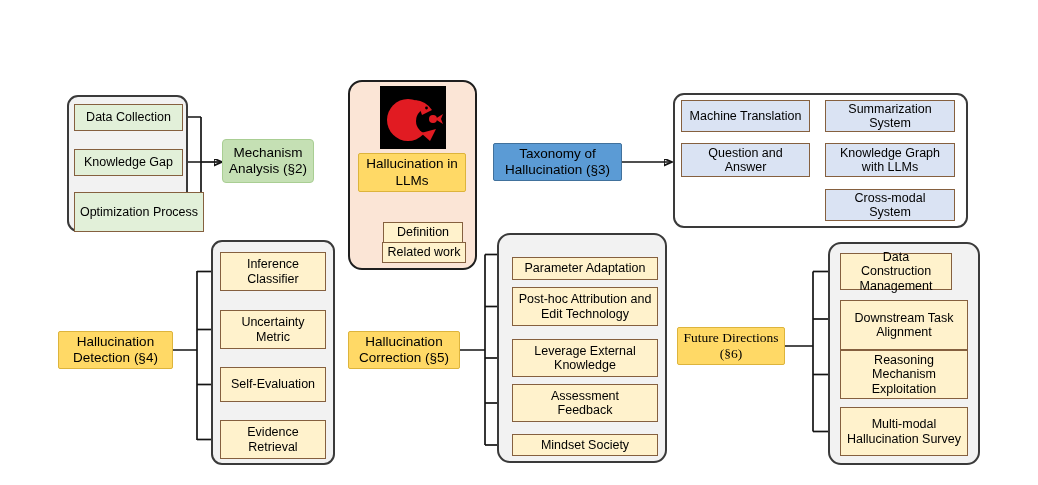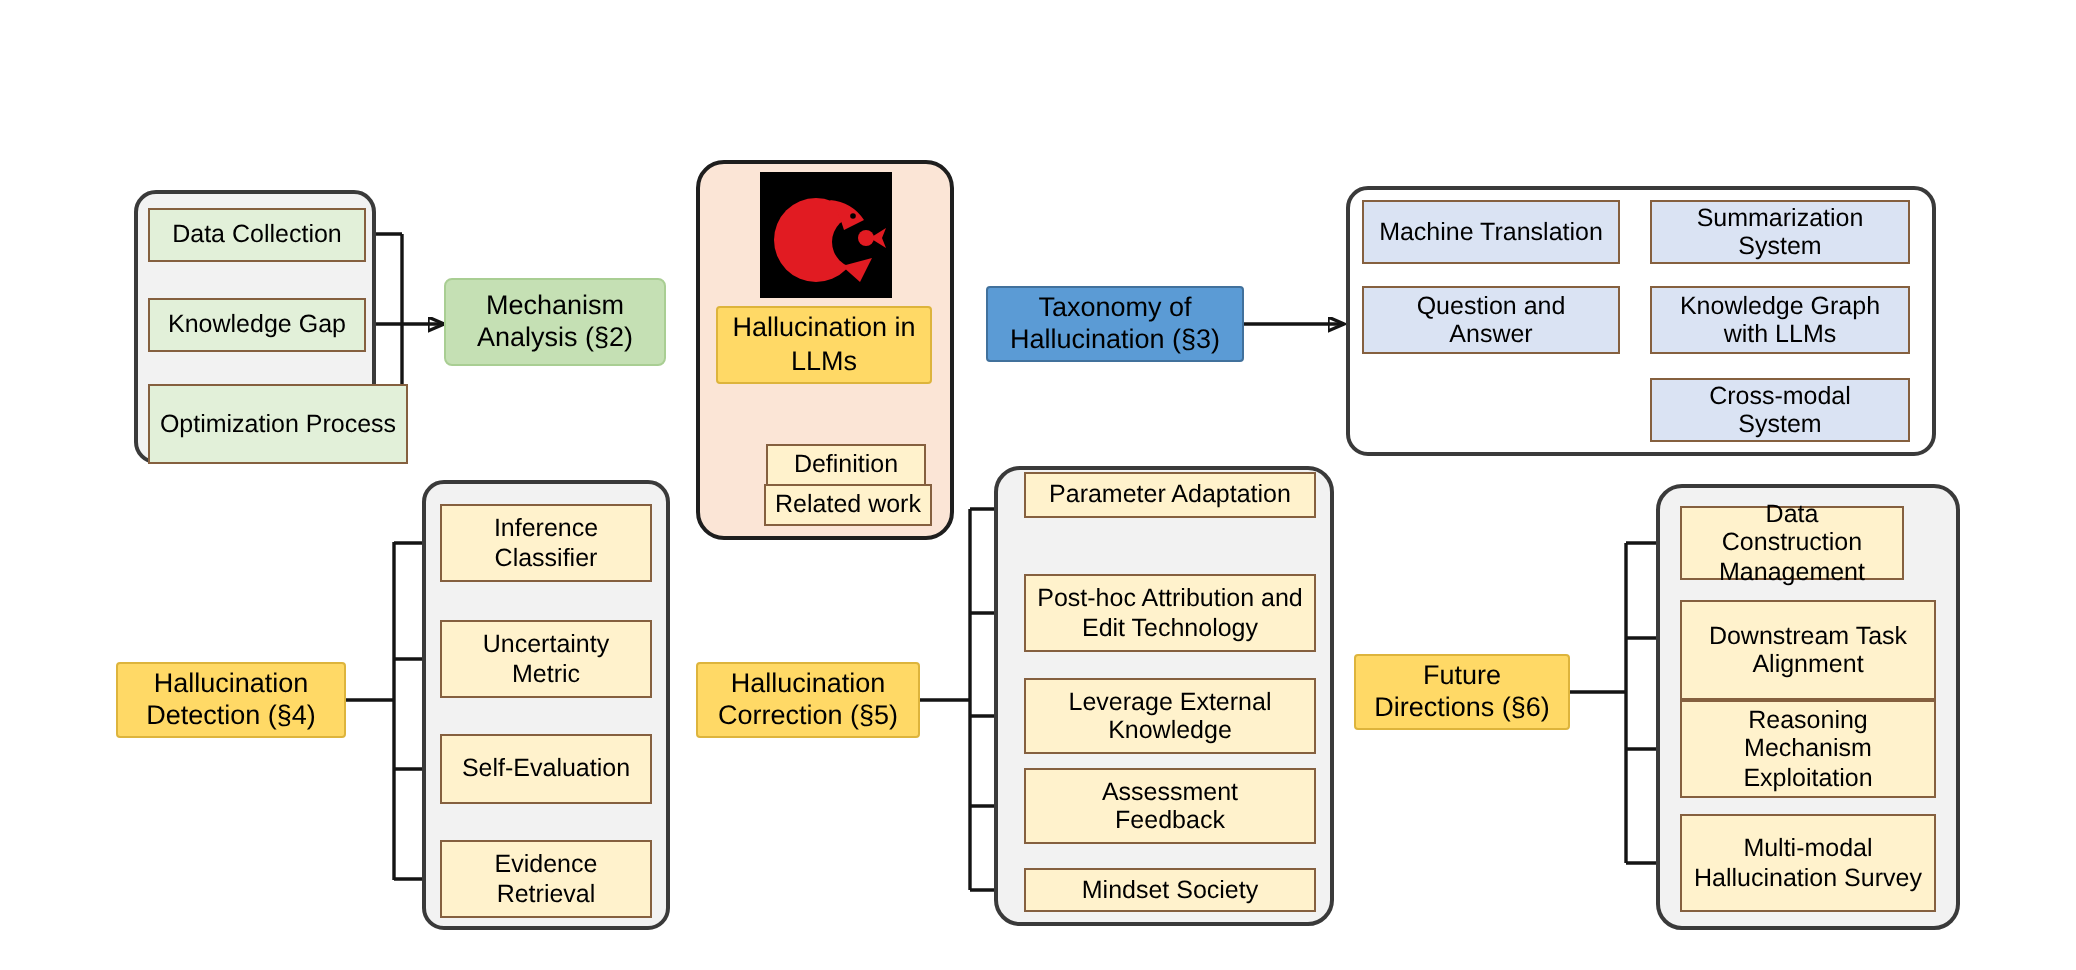--- a/index.html
+++ b/index.html
@@ -32,21 +32,21 @@
   .container.white { background:#ffffff; }
   .container.peach { background:#FBE5D6; border-color:#1E1E1E; border-radius:14px; }
 
   .logo { position:absolute; left:380px; top:86px; width:66px; height:63px; }
 
   
   #mech-container { left:67px;  top:95px;  width:121px; height:137px; }
   #mech-item-0 { left:74px; top:104px; width:109px; height:27px; }
   #mech-item-1 { left:74px; top:149px; width:109px; height:27px; }
   #mech-item-2 { left:74px; top:192px; width:130px; height:40px; }
-  #mech-label  { left:222px; top:139px; width:111px; height:44px; }
+  #mech-label  { left:222px; top:139px; width:92px; height:44px; }
 
   
   #root-container { left:348px; top:80px; width:129px; height:190px; }
   #root-node { left:358px; top:153px; width:108px; height:39px; padding:2px 7px; }
   #def-node  { left:383px; top:206px; width:80px;  height:21px;margin-top:16px; }
   #rel-node  { left:382px; top:242px; width:84px;  height:21px; }
 
   
   #taxonomy-label { left:493px; top:143px; width:129px; height:38px; }
   #taxonomy-container { left:673px; top:93px; width:295px; height:135px; }
@@ -61,28 +61,28 @@
   #detect-label { left:58px; top:331px; width:115px; height:38px; }
   #detect-container { left:211px; top:240px; width:124px; height:225px; }
   #det-0 { left:220px; top:252px; width:106px; height:39px; }
   #det-1 { left:220px; top:310px; width:106px; height:39px; }
   #det-2 { left:220px; top:367px; width:106px; height:35px; }
   #det-3 { left:220px; top:420px; width:106px; height:39px; }
 
   
   #correct-label { left:348px; top:331px; width:112px; height:38px; }
   #correct-container { left:497px; top:233px; width:170px; height:230px; border-radius:13px; }
-  #cor-0 { left:512px; top:236px; width:146px; height:23px; }
+  #cor-0 { left:512px; top:257px; width:146px; height:23px; }
   #cor-1 { left:512px; top:287px; width:146px; height:39px; }
   #cor-2 { left:512px; top:339px; width:146px; height:38px; }
   #cor-3 { left:512px; top:384px; width:146px; height:38px; }
   #cor-4 { left:512px; top:434px; width:146px; height:22px; }
 
   
-  #future-label { left:677px; top:327px; width:108px; height:38px; }
+  #future-label { left:677px; top:327px; width:108px; height:38px;font-family:Liberation Serif, serif; }
   #future-container { left:828px; top:242px; width:152px; height:223px; border-radius:13px; }
   #fut-0 { left:840px; top:253px; width:112px; height:37px; padding:2px 5px; }
   #fut-1 { left:840px; top:300px; width:128px; height:50px; padding:2px 5px; }
   #fut-2 { left:840px; top:350px; width:128px; height:49px; padding:2px 5px; }
   #fut-3 { left:840px; top:407px; width:128px; height:49px; padding:2px 5px; }
 </style>
 </head>
 <body>
 
 <div class="stage">

